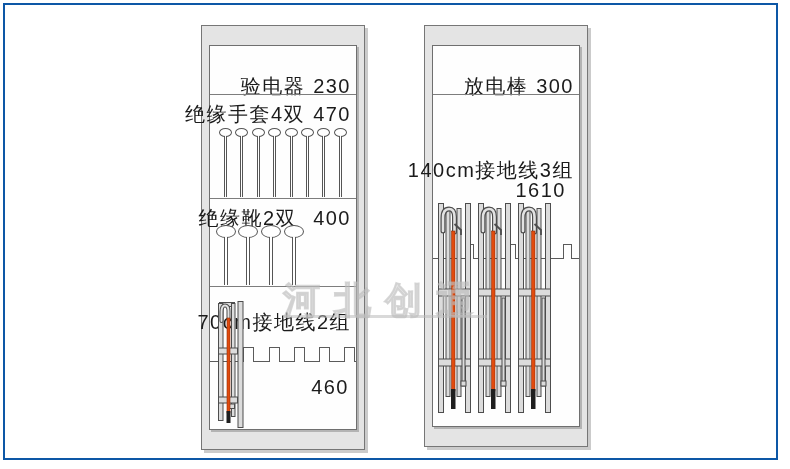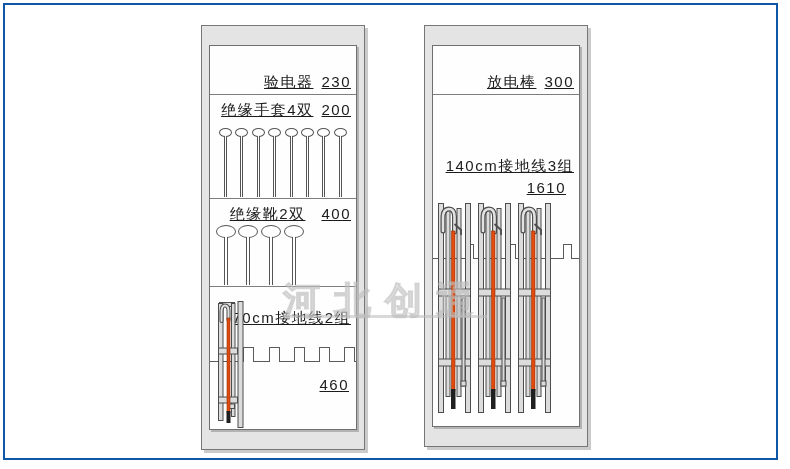--- a/index.html
+++ b/index.html
@@ -20,23 +20,22 @@
   .cabinet-right{left:424px;top:25px;width:164px;height:422px;}
   .inner{
     position:absolute;left:7px;top:19px;background:#fefefe;border:1px solid #6f6f6f;
     box-sizing:border-box;box-shadow:2px 2px 0 rgba(130,130,130,.5);
   }
   .inner-left{width:148px;height:385px;}
   .inner-right{width:148px;height:382px;}
   .divider{position:absolute;left:0;right:0;height:1px;background:#7d7d7d;}
   
   .sec-text{
-    position:absolute;white-space:nowrap;font-size:15px;letter-spacing:1.5px;
+    position:absolute;white-space:nowrap;font-size:20px;letter-spacing:1.5px;
     color:#1b1b1b;
-    text-decoration:underline;
   }
   .sec-text .val{margin-left:8px;}
   .sec-text .val-wide{margin-left:16px;}
   
   .hanger{position:absolute;}
   .hanger .oval{
     position:absolute;left:0;top:0;background:#fff;border:1px solid #555;
     border-radius:50%;box-sizing:border-box;
   }
   .hanger .stem{
@@ -81,21 +80,21 @@
 
   <div class="cabinet cabinet-left">
     <div class="inner inner-left">
 
       <div class="sec-text" style="top:27px;right:5px;">
         <span>验电器</span><span class="val">230</span>
       </div>
       <div class="divider" style="top:48px;"></div>
 
       <div class="sec-text" style="top:55px;right:5px;">
-        <span>绝缘手套4双</span><span class="val">200</span>
+        <span>绝缘手套4双</span><span class="val">470</span>
       </div>
       <div class="hanger glove" style="left:9px;top:82px;">
           <div class="oval"></div>
           <div class="stem"></div>
         </div>
       <div class="hanger glove" style="left:25px;top:82px;">
           <div class="oval"></div>
           <div class="stem"></div>
         </div>
       <div class="hanger glove" style="left:42px;top:82px;">

